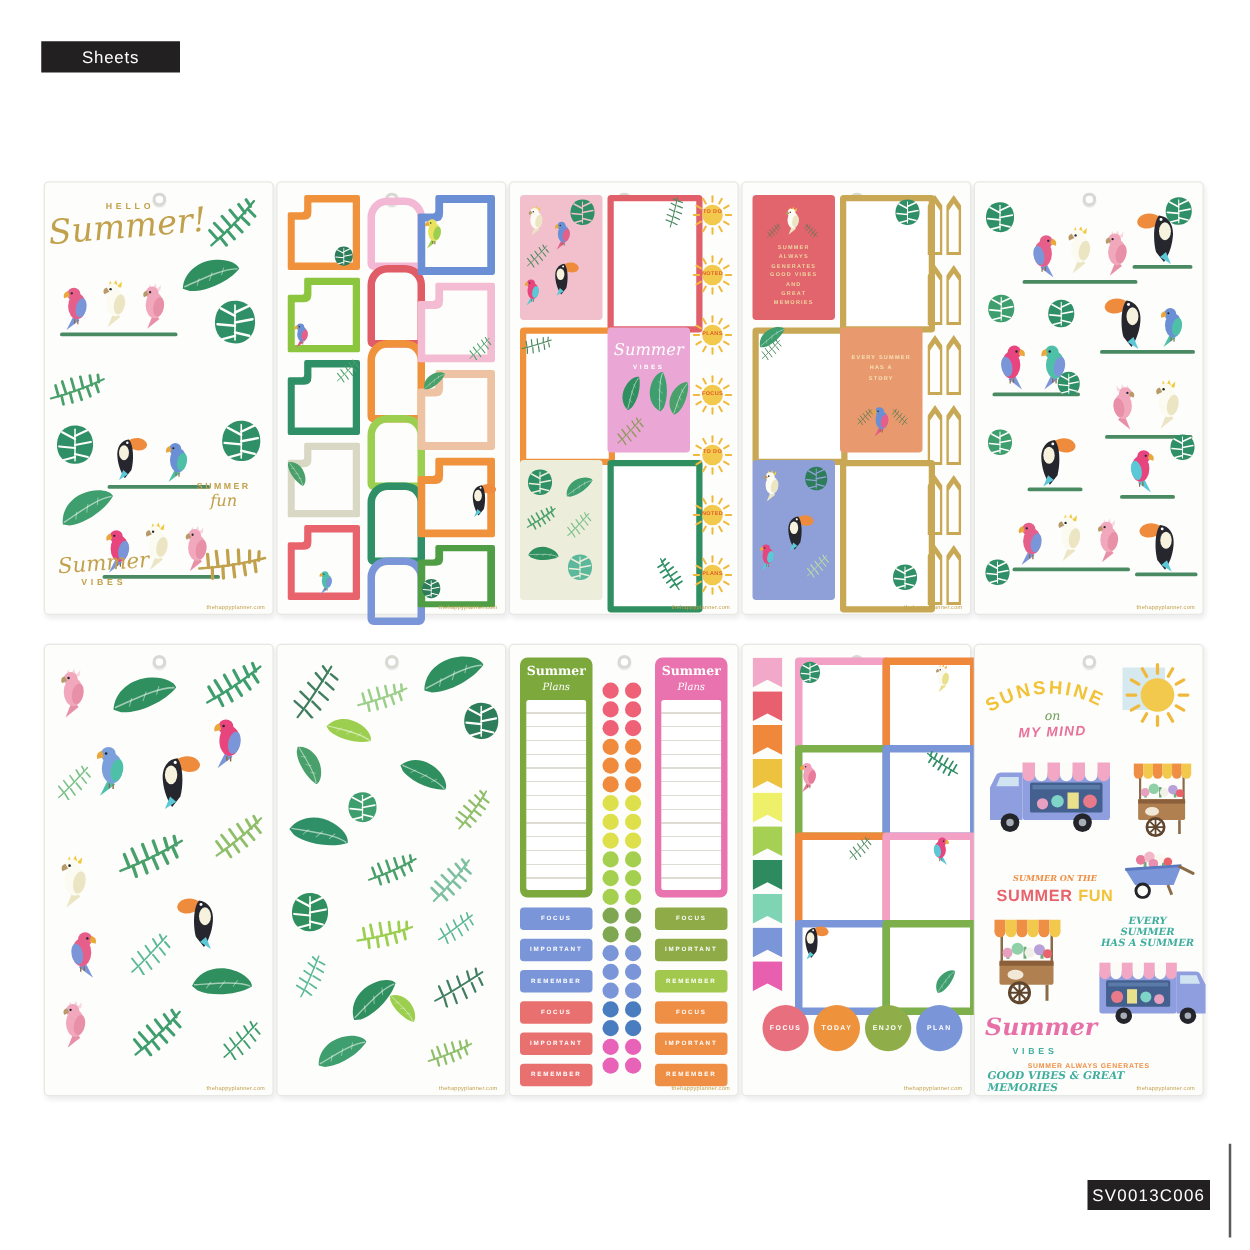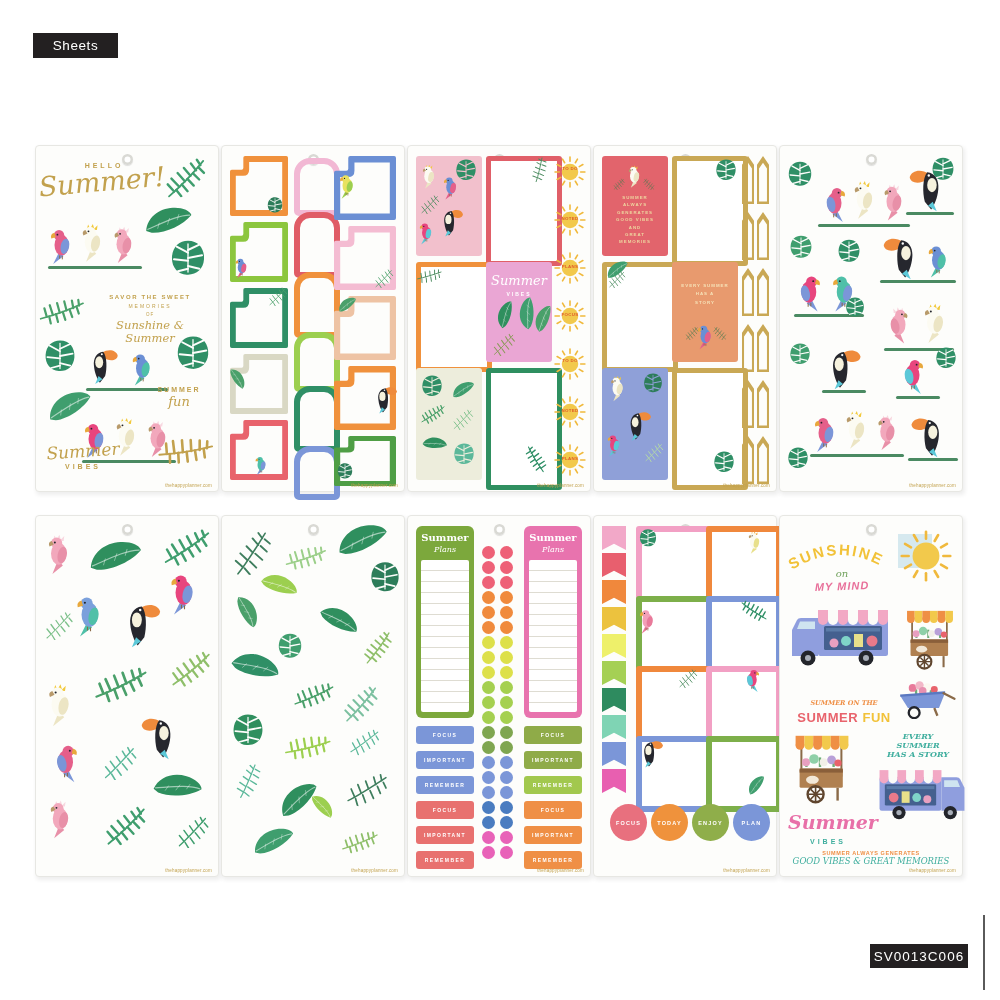--- a/index.html
+++ b/index.html
@@ -209,21 +209,21 @@
         <circle cx="37" cy="14" r="5" fill="#e890b0"></circle>
   <path d="M8 20 L66 16 L58 36 L18 36 Z" fill="#7b96d8"></path>
   <path d="M8 20 L66 16" stroke="#5a78c0" stroke-width="3"></path>
   <path d="M64 17 L78 24" stroke="#8a6a48" stroke-width="3" stroke-linecap="round"></path>
   <circle cx="26" cy="42" r="7" fill="#fbfbf8" stroke="#23252b" stroke-width="3"></circle>
   <path d="M52 36 L56 46" stroke="#8a6a48" stroke-width="3"></path>
 </symbol>
 </defs>
 </svg>
 
-<div class="badge" style="left:33px;top:33px;width:85px;height:25px">Sheets</div>
+<div class="badge" style="left:33px;top:33px;width:111px;height:25px">Sheets</div>
 <div class="badge" style="left:870px;top:944px;width:98px;height:24px;letter-spacing:1px">SV0013C006</div>
 <div class="ab" style="right:15px;bottom:10px;width:2px;height:75px;background:#5a5a5a"></div>
 
 <div class="sheet" style="left:35px;top:145px;width:182px;height:345px">
   <span class="hole"></span>
   <span class="tx gt" style="left:26px;top:16px;width:84px;text-align:center;font-size:7px;letter-spacing:3px;font-weight:bold">HELLO</span>
   <div class="tx gt ser" style="left:0px;top:20px;width:132px;font-size:27px;text-align:center;transform:rotate(-5deg)">Summer!</div>
   <svg class="it" style="left:126px;top:14px;width:48px;height:36px;color:#3f9e6e;transform:rotate(-12deg)">
       <use href="#p"></use>
     </svg>
@@ -239,26 +239,20 @@
     </svg>
   <svg class="it" style="left:42px;top:74px;width:27px;height:47px">
       <use href="#ck"></use>
     </svg>
   <svg class="it" style="left:74px;top:78px;width:26px;height:43px;--b:#f2a8bc;--w:#e890a8;--cr:#f8d8e0">
       <use href="#ck"></use>
     </svg>
   <svg class="it" style="left:4px;top:148px;width:44px;height:33px;color:#4aa06a;transform:rotate(14deg)">
       <use href="#p"></use>
     </svg>
-  <div class="tx" style="left:54px;top:148px;width:120px;text-align:center">
-    <div class="gt" style="font-size:6px;letter-spacing:1.6px;font-weight:bold">SAVOR THE SWEET</div>
-    <div class="gt" style="font-size:5px;letter-spacing:2px;margin-top:3px">MEMORIES</div>
-    <div class="gt" style="font-size:4.5px;letter-spacing:1px;margin-top:2px">OF</div>
-    <div class="gt ser" style="font-size:11.5px;margin-top:2px">Sunshine &amp; Summer</div>
-  </div>
   <svg class="it" style="left:6px;top:192px;width:36px;height:36px;color:#2f8f66">
       <use href="#m"></use>
     </svg>
   <div class="branch" style="left:50px;top:242px;width:82px"></div>
   <svg class="it" style="left:50px;top:196px;width:33px;height:47px">
       <use href="#tc"></use>
     </svg>
   <svg class="it" style="left:94px;top:206px;width:24px;height:36px;--b:#6b8fd4;--w:#4fc0a8">
       <use href="#pr"></use>
     </svg>
@@ -963,23 +957,23 @@
     <span style="color:#f2c238;font-weight:900;font-size:13px;letter-spacing:.5px">FUN</span>
   </div>
   <svg class="it" style="left:114px;top:164px;width:62px;height:39px">
       <use href="#bw"></use>
     </svg>
   <svg class="it" style="left:10px;top:214px;width:64px;height:74px;--a1:#ef8f45">
       <use href="#ct"></use>
     </svg>
   <div class="tx ser" style="left:100px;top:216px;width:76px;text-align:center;color:#3fae9e;font-size:8px;font-weight:bold">
     <div>EVERY SUMMER</div>
-    <div>HAS A STORY</div>
+    <div>HAS A SUMMER</div>
   </div>
   <svg class="it" style="left:96px;top:248px;width:92px;height:60px;--a1:#f2a8c4;--tb:#8f9ede;transform:scaleX(-1)">
       <use href="#tk"></use>
     </svg>
   <div class="tx ser" style="left:8px;top:296px;width:80px;text-align:center;color:#e870a8;font-size:19px;font-weight:bold">Summer</div>
   <div class="tx" style="left:8px;top:322px;width:80px;text-align:center;color:#3fae9e;font-weight:bold;font-size:7px;letter-spacing:3px">VIBES</div>
   <div class="tx" style="left:16px;top:334px;width:150px;text-align:center;color:#ef8f45;font-weight:bold;font-size:5.5px;letter-spacing:.6px">SUMMER ALWAYS GENERATES</div>
-  <div class="tx ser" style="left:10px;top:341px;width:162px;text-align:center;color:#3fae9e;font-size:8.5px;font-weight:normal">GOOD VIBES &amp; GREAT MEMORIES</div>
+  <div class="tx ser" style="left:10px;top:341px;width:162px;text-align:left;color:#3fae9e;font-size:8.5px;font-weight:bold">GOOD VIBES &amp; GREAT MEMORIES</div>
   <span class="wm">thehappyplanner.com</span>
 </div>
 
 </body></html>

